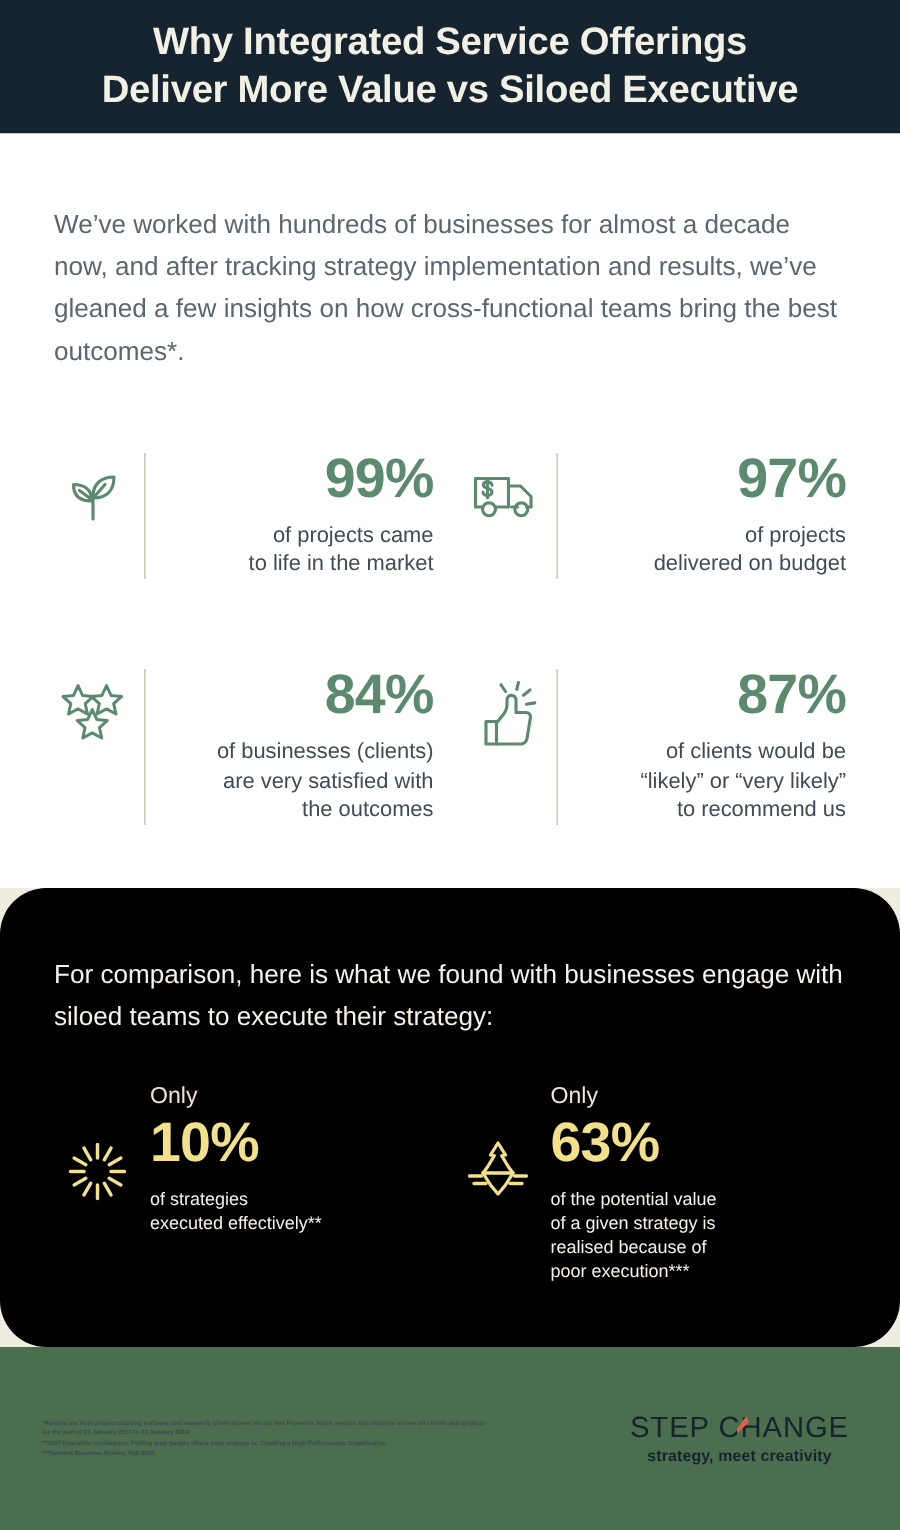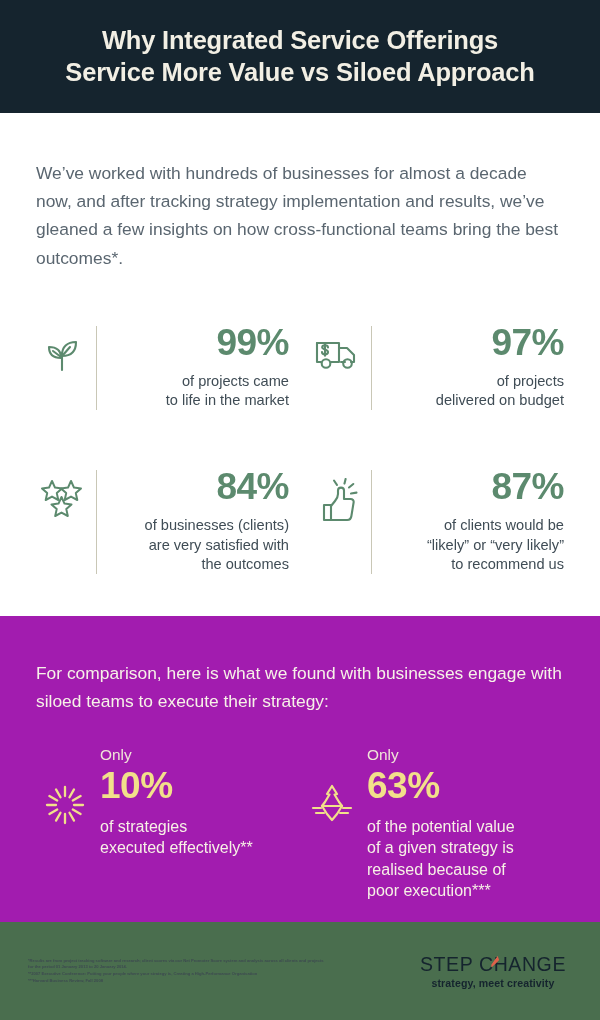--- a/index.html
+++ b/index.html
@@ -7,21 +7,21 @@
     width:600px; height:1020px;
     font-family:"Liberation Sans", sans-serif;
     background:#f0ede0;
     overflow:hidden;
   }
   .page { width:600px; height:1020px; position:relative; display:flex; flex-direction:column; }
 
   
   .header {
     background:#15242e;
-    height:113px;
+    height:89px;
     display:flex; align-items:center; justify-content:center;
     padding:0 24px;
   }
   .header h1 {
     color:#f2efe4;
     font-size:25.5px;
     font-weight:bold;
     line-height:1.22;
     text-align:center;
     letter-spacing:-0.2px;
@@ -65,23 +65,24 @@
     font-size:37px; font-weight:bold; color:#5c8a6e;
     line-height:1.0; letter-spacing:-0.5px;
   }
   .stat .label {
     margin-top:11px;
     font-size:14.6px; line-height:1.32; color:#3f4c55;
   }
 
   
   .coral {
-    background:#a21caf;
+    background:#000000;
     flex:0 0 306px;
     padding:44px 36px 0 36px;
+    border-radius:31px;
   }
   .coral-intro {
     color:#f7f2e8;
     font-size:17.4px;
     line-height:1.6;
   }
   .coral-grid {
     margin-top:30px;
     display:grid;
     grid-template-columns:1fr 1fr;
@@ -96,21 +97,21 @@
   .cstat .body { flex:1; padding-left:6px; }
   .cstat .only {
     color:#f0e4d8; font-size:15.4px; line-height:1.2;
   }
   .cstat .value {
     font-size:37px; font-weight:bold; color:#f2e08a;
     line-height:1.08; margin-top:2px; letter-spacing:-0.5px;
   }
   .cstat .label {
     margin-top:10px;
-    font-size:16px; line-height:1.33; color:#f7f1e6;
+    font-size:12px; line-height:1.33; color:#f7f1e6;
   }
 
   
   .footer {
     background:#4a6e4e;
     flex:1;
     display:flex; align-items:center;
     padding:0 30px 0 28px;
   }
   .footnotes {
@@ -145,21 +146,21 @@
   }
 </style>
 </head>
 <body>
 
 <div class="page">
 
   <div class="header">
     <h1>
       <span>Why Integrated Service Offerings</span><br>
-      <span>Service More Value vs Siloed Approach</span>
+      <span>Deliver More Value vs Siloed Executive</span>
     </h1>
   </div>
 
   <div class="cream">
     <p class="intro">We’ve worked with hundreds of businesses for almost a decade now, and after tracking strategy implementation and results, we’ve gleaned a few insights on how cross-functional teams bring the best outcomes*.</p>
 
     <div class="stats-grid">
 
       <div class="stat">
         <div class="icon">

